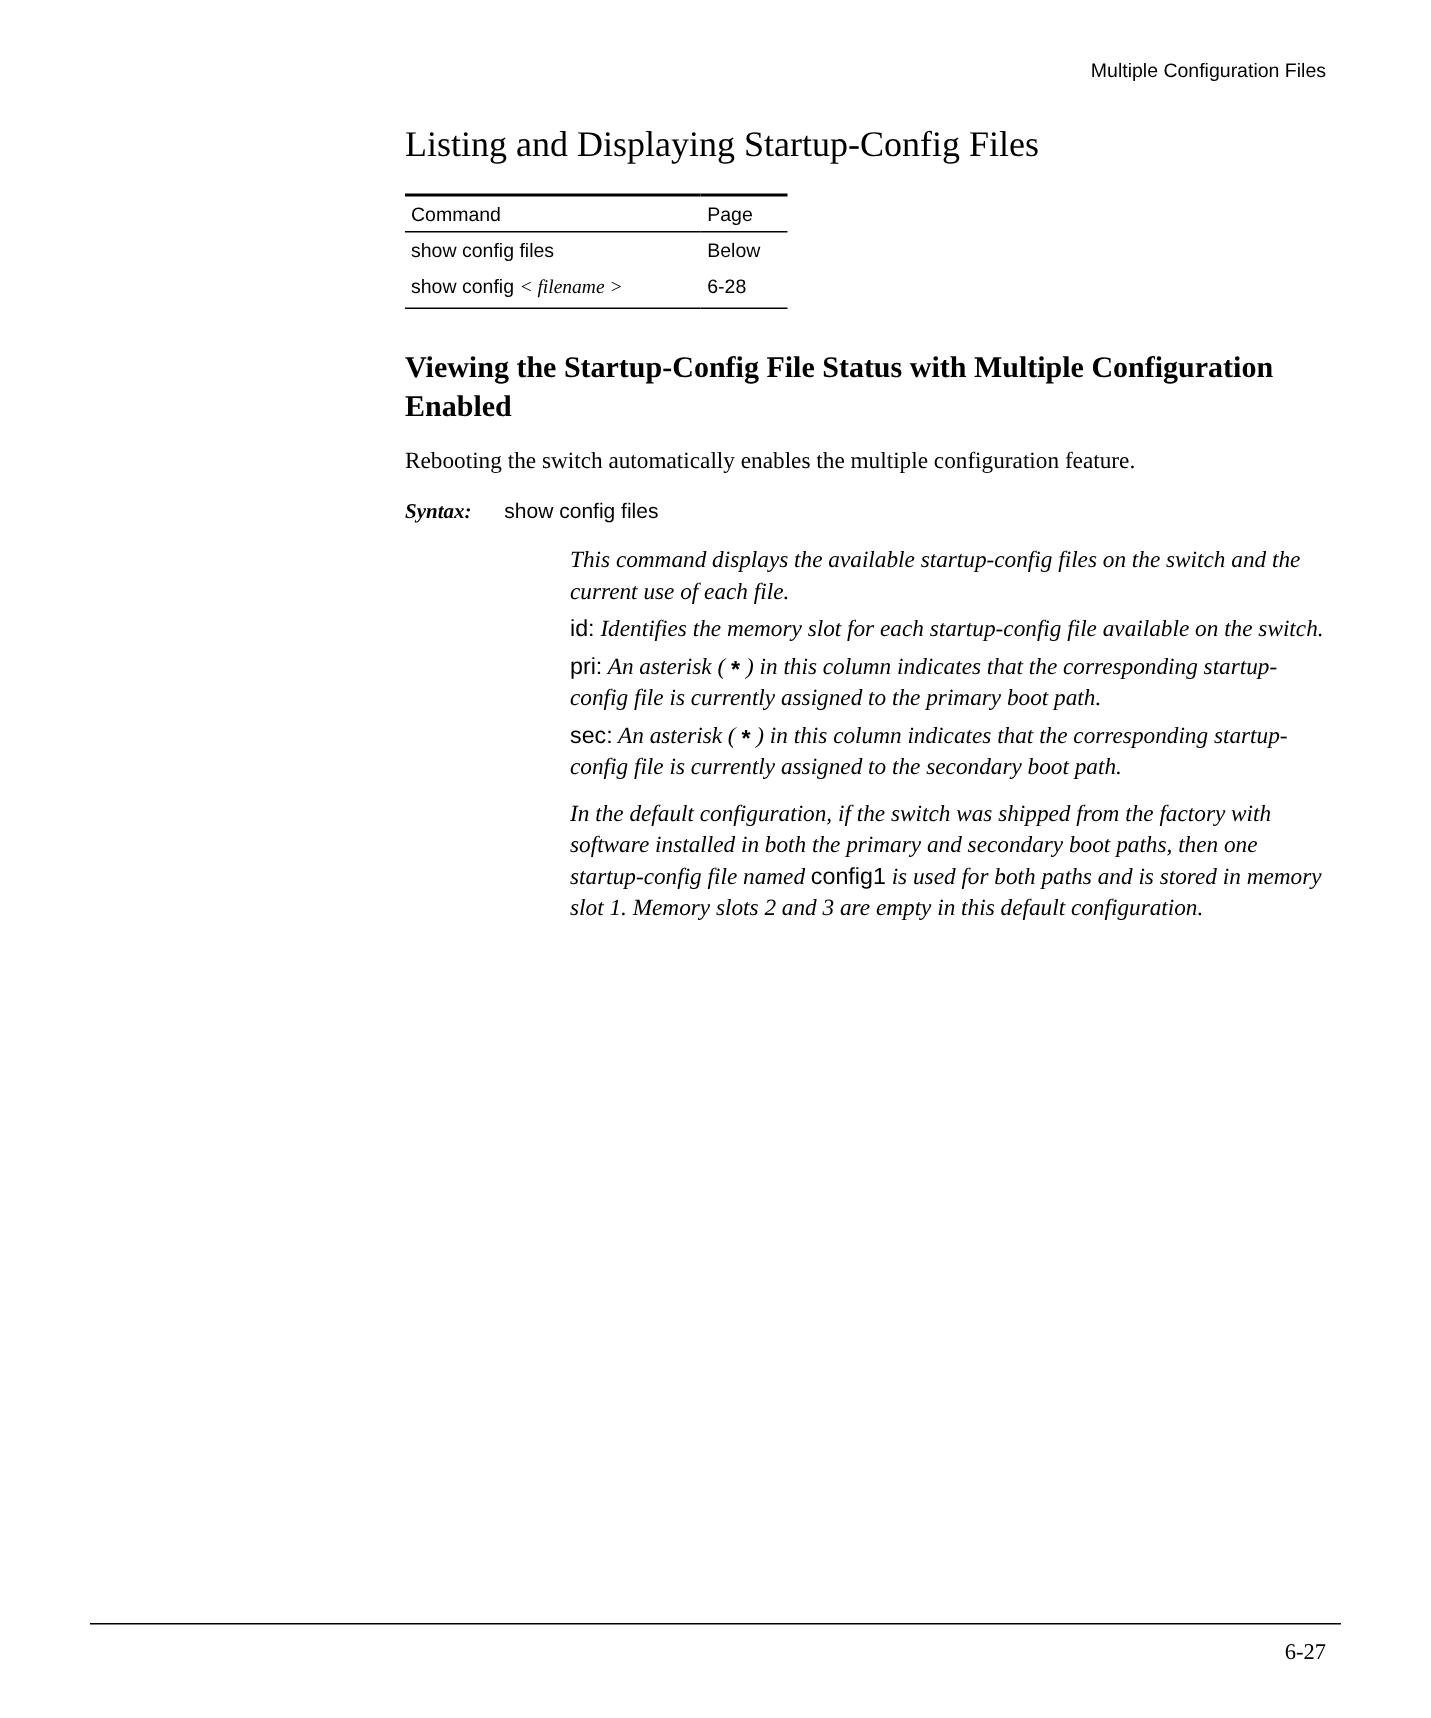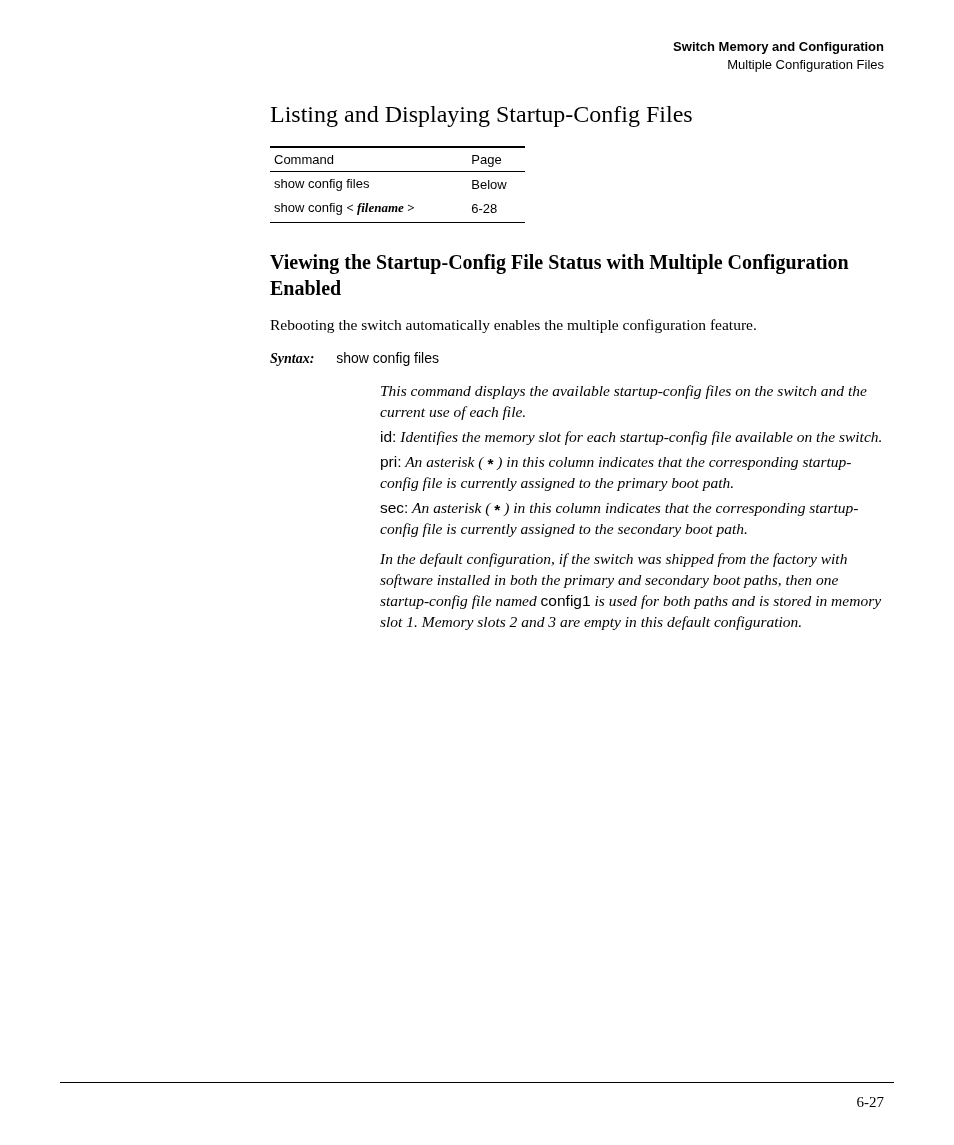--- a/index.html
+++ b/index.html
@@ -43,21 +43,21 @@
     margin-bottom: 26px;
   }
   table.cmd-table th, table.cmd-table td {
     text-align: left;
     padding: 4px 4px;
   }
   table.cmd-table thead tr { border-top: 2px solid #000; border-bottom: 1px solid #000; }
   table.cmd-table tbody tr:last-child td { border-bottom: 1px solid #000; padding-bottom:6px;}
   table.cmd-table th { font-weight: normal; }
   table.cmd-table .page-col { text-align: left; }
-  table.cmd-table .ital { font-style: italic; font-family: "Century Schoolbook","New Century Schoolbook",Georgia,serif; font-weight: bold;}
+  table.cmd-table .ital { font-style: italic; font-family: "Century Schoolbook","New Century Schoolbook",Georgia,serif;}
   h2.subsection {
     font-family: "Century Schoolbook", "New Century Schoolbook", Georgia, serif;
     font-weight: bold;
     font-size: 20px;
     line-height: 1.3;
     margin: 0 0 14px 0;
   }
   p.body {
     font-size: 15.5px;
     line-height: 1.35;
@@ -93,21 +93,20 @@
     font-size: 15px;
     font-family: "Century Schoolbook","New Century Schoolbook",Georgia,serif;
   }
 </style>
 </head>
 <body>
 
 <div class="page">
 
   <div class="header">
-    <div class="bold">Switch Memory and Configuration</div>
     <div>Multiple Configuration Files</div>
   </div>
 
   <div class="content">
 
     <h1 class="section-title">Listing and Displaying Startup-Config Files</h1>
 
     <table class="cmd-table">
       <thead>
         <tr>

